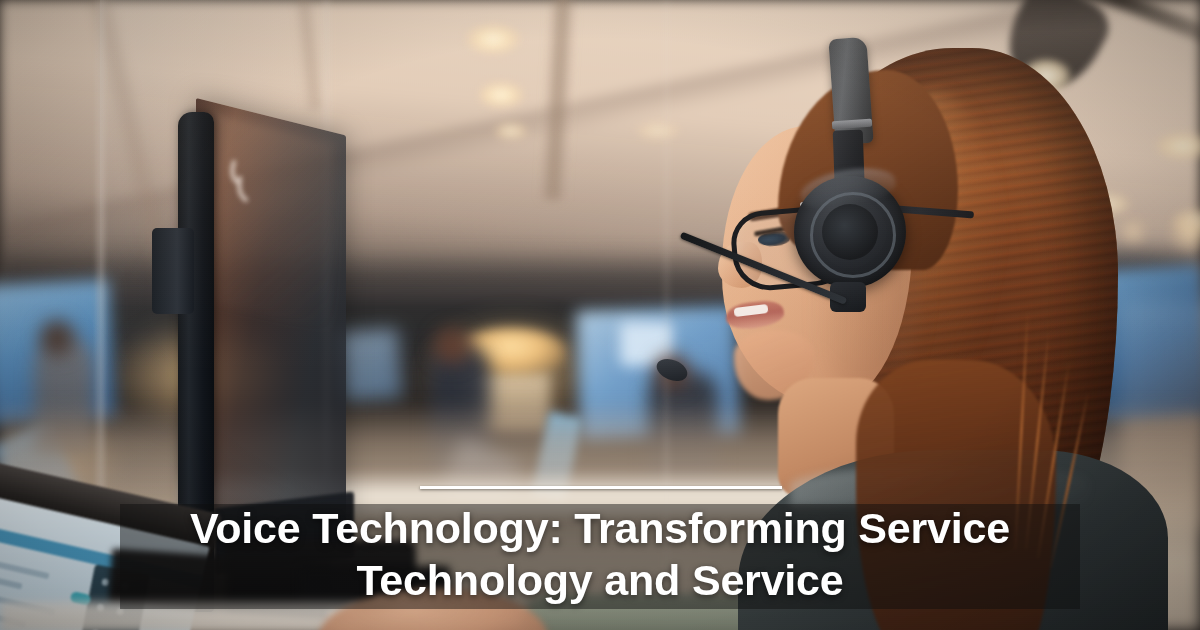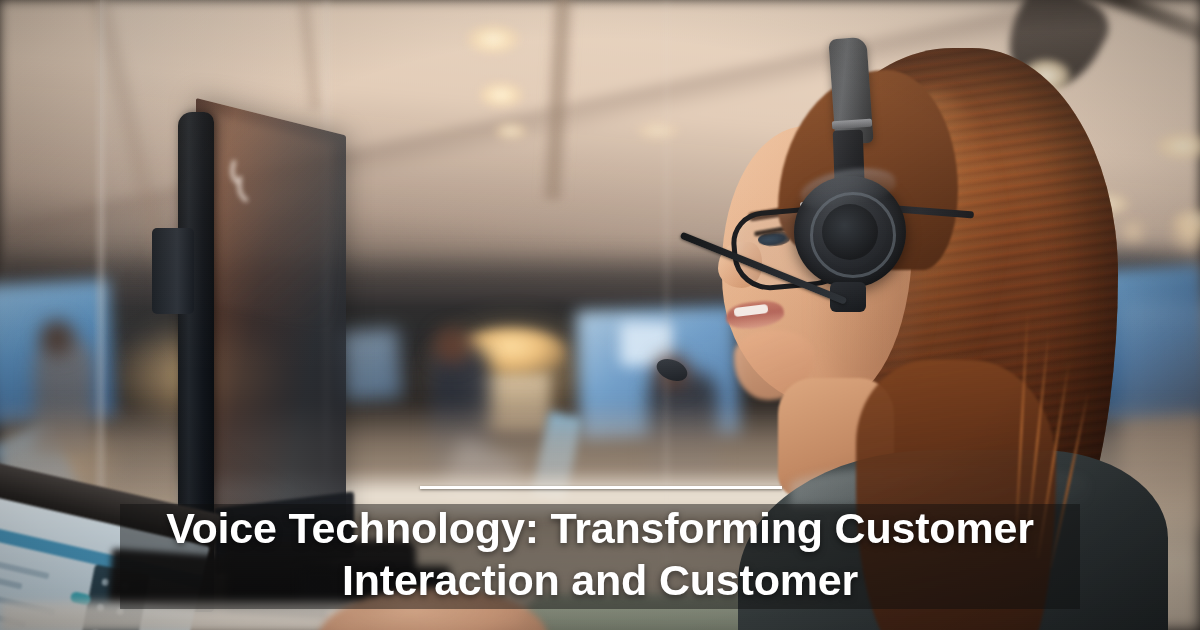--- a/index.html
+++ b/index.html
@@ -982,17 +982,17 @@
     </div>
 
     <div class="warm-grade"></div>
     <div class="vignette"></div>
     <div class="grain"></div>
   </div>
 
   <div class="divider"></div>
   <div class="title-band"></div>
   <div class="title-text">
-    <span class="title-line">Voice Technology: Transforming Customer</span>
-    <span class="title-line">Interaction and Customer</span>
+    <span class="title-line">Voice Technology: Transforming Service</span>
+    <span class="title-line">Technology and Service</span>
   </div>
 
 </div>
 
 </body></html>

